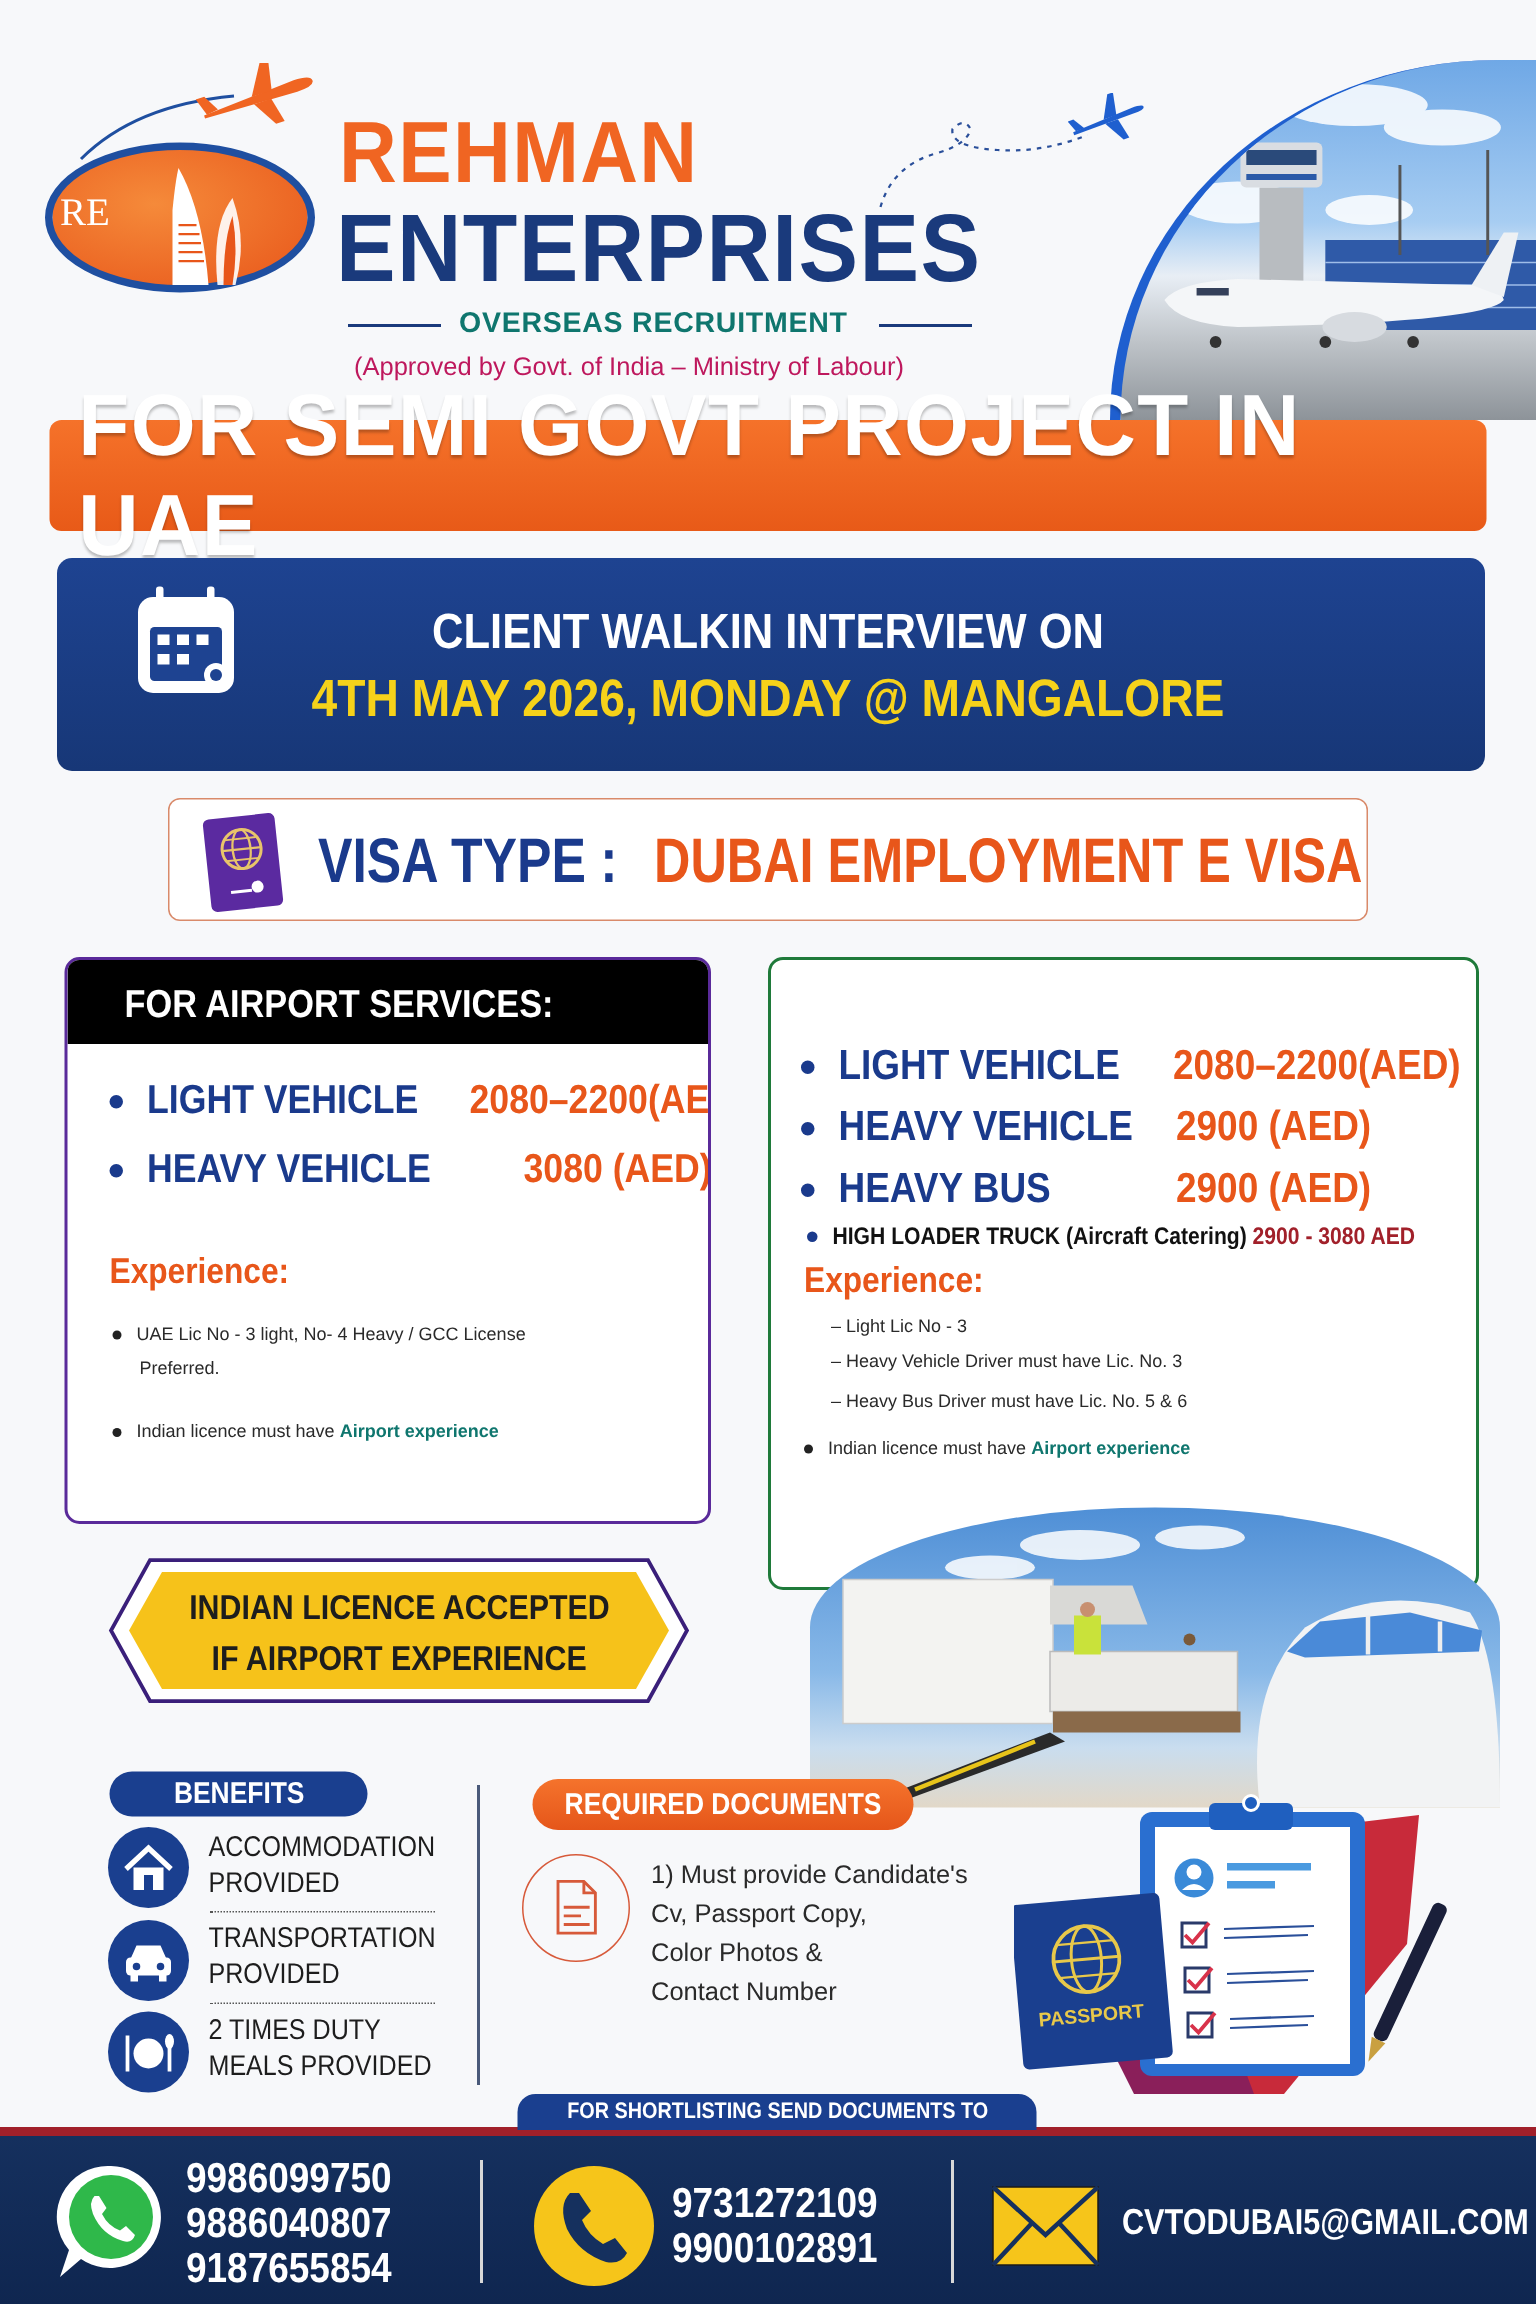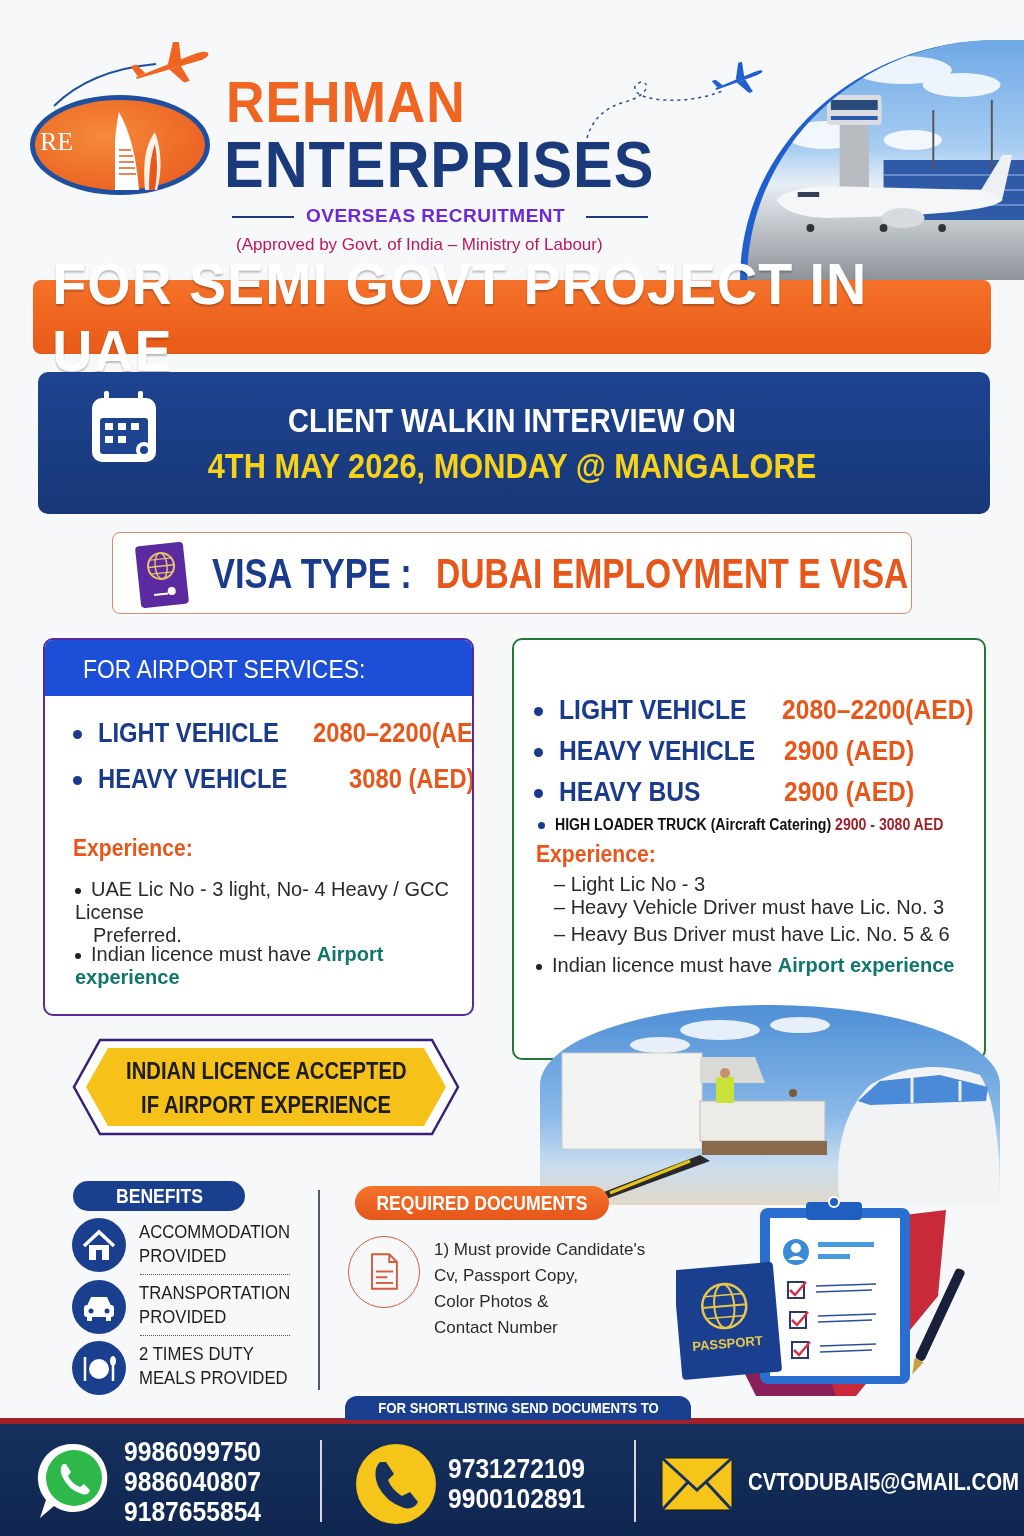--- a/index.html
+++ b/index.html
@@ -19,21 +19,21 @@
     border: 5px solid #1f4fa0;
   }
   .logo-re { left: 40px; top: 127px; color: #fff; font-family: "Liberation Serif", serif; font-size: 26px; }
   .logo-tower { left: 95px; top: 110px; width: 70px; height: 80px; }
   .logo-plane { left: 128px; top: 42px; width: 84px; height: 46px; }
   .logo-swoosh { left: 50px; top: 60px; width: 110px; height: 50px; }
 
   .brand-1 { left: 226px; top: 68px; font-size: 58px; font-weight: bold; color: #f06522; letter-spacing: 1px; transform: scaleX(0.92); transform-origin: left; }
   .brand-2 { left: 224px; top: 128px; font-size: 64px; font-weight: bold; color: #1a3a7c; letter-spacing: 1px; transform: scaleX(0.93); transform-origin: left; }
   .sub-line { top: 216px; height: 2px; background: #1a3a7c; width: 62px; }
-  .sub-text { left: 306px; top: 205px; font-size: 19px; font-weight: bold; color: #6d28d9; letter-spacing: 0.5px; }
+  .sub-text { left: 306px; top: 205px; font-size: 19px; font-weight: bold; color: #0f766e; letter-spacing: 0.5px; }
   .approved { left: 236px; top: 235px; font-size: 17px; color: #be185d; }
 
   .airport-photo {
     left: 740px; top: 40px; width: 284px; height: 240px;
     border-top-left-radius: 280px 260px;
     overflow: hidden;
     border-left: 7px solid #1f5fcf;
     background: linear-gradient(180deg, #6fa8e6 0%, #a7cdf2 45%, #e8eef5 60%, #bfc4c9 78%, #8d9399 100%);
   }
   .airport-photo svg { width: 100%; height: 100%; }
@@ -69,36 +69,36 @@
   }
   .visa-icon { left: 134px; top: 540px; width: 56px; height: 70px; }
   .visa-label { left: 212px; top: 550px; font-size: 42px; font-weight: bold; color: #1a3a8c; transform: scaleX(0.82); transform-origin: left; }
   .visa-value { left: 436px; top: 550px; font-size: 42px; font-weight: bold; color: #e8561a; transform: scaleX(0.80); transform-origin: left; white-space: nowrap; }
 
   
   .card-air {
     left: 43px; top: 638px; width: 431px; height: 378px;
     background: #fff; border: 2px solid #5a2a9a; border-radius: 10px; overflow: hidden;
   }
-  .card-air .head { background: #1d4ed8; height: 56px; color: #fff; font-weight: normal; font-size: 26px; padding: 14px 0 0 38px; }
+  .card-air .head { background: #000000; height: 56px; color: #fff; font-weight: bold; font-size: 26px; padding: 14px 0 0 38px; }
   .card-air .head span, .card-cat .head span { display: inline-block; transform: scaleX(0.88); transform-origin: left; }
 
   .card-cat {
     left: 512px; top: 638px; width: 474px; height: 422px;
     background: #fff; border: 2px solid #1f7a3a; border-radius: 10px; overflow: hidden;
   }
   .card-cat .head { background: linear-gradient(180deg, #1f8a3e, #147030); height: 52px; color: #fff; font-weight: bold; font-size: 26px; padding: 14px 0 0 38px; }
 
   .job-row { position: absolute; font-weight: bold; white-space: nowrap; }
   .job-row .dot { display: inline-block; width: 9px; height: 9px; border-radius: 50%; background: #1a3a8c; margin-right: 16px; vertical-align: middle; }
   .job-row .name { color: #1a3a8c; display: inline-block; transform: scaleX(0.88); transform-origin: left; }
   .job-row .sal { color: #e8561a; position: absolute; display: inline-block; transform: scaleX(0.88); transform-origin: left; }
 
   .exp-title { position: absolute; color: #e8561a; font-weight: bold; font-size: 24px; transform: scaleX(0.88); transform-origin: left; }
-  .exp-text { position: absolute; font-size: 20px; color: #2a2a2a; line-height: 23px; }
+  .exp-text { position: absolute; font-size: 12px; color: #2a2a2a; line-height: 23px; }
   .exp-text b { color: #0f766e; }
   .bul { display: inline-block; width: 6px; height: 6px; border-radius: 50%; background: #222; margin-right: 10px; vertical-align: middle; }
 
   
   .badge-svg { left: 72px; top: 1036px; width: 388px; height: 102px; }
   .badge-text { left: 72px; top: 1054px; width: 388px; text-align: center; font-weight: bold; font-size: 23px; color: #1d1d1d; line-height: 34px; }
   .badge-text span { display: inline-block; transform: scaleX(0.88); }
 
   
   .cater-photo {

